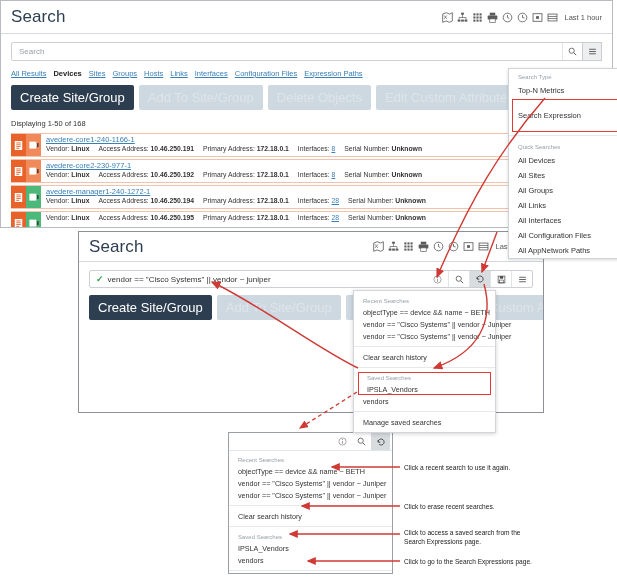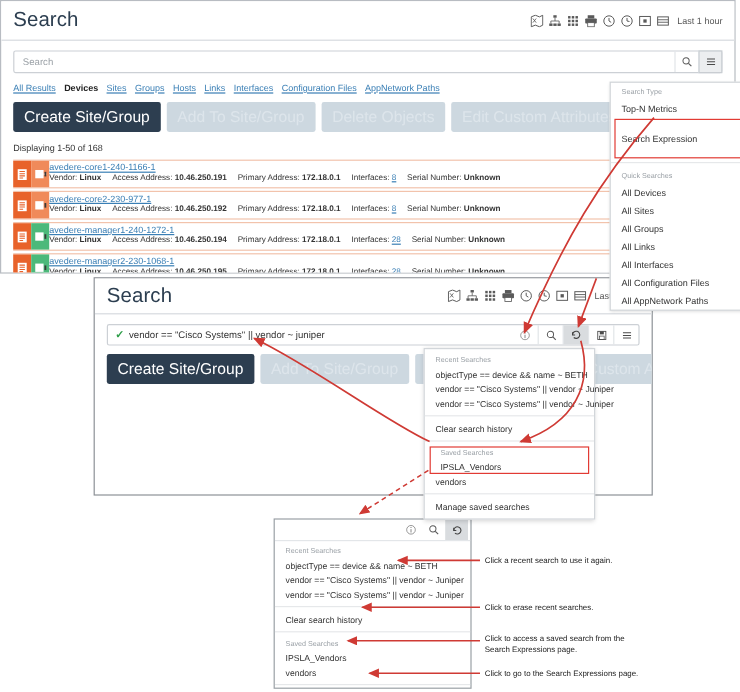--- a/index.html
+++ b/index.html
@@ -80,21 +80,21 @@
   .res-row {
     display: flex; align-items: stretch;
     border-top: 1px solid #f2c3ac; border-bottom: 1px solid #f2c3ac;
     background: #fff; margin-bottom: 2px; min-height: 22px;
   }
   .res-icons { display: flex; flex: 0 0 auto; }
   .ic-box {
     width: 15px; height: 22px; display: flex; align-items: center; justify-content: center;
   }
   .ic-box svg { display: block; }
-  .res-main { padding-top: 1px; flex: 1; min-width: 0; }
+  .res-main { padding-left: 5px; padding-top: 1px; flex: 1; min-width: 0; }
   .res-link { font-size: 7.5px; color: #3a7fb5; text-decoration: underline; display: block; }
   .res-meta { font-size: 6.8px; color: #333; display: flex; gap: 9px; margin-top: 1px; white-space: nowrap; }
   .res-meta b { font-weight: bold; }
   .res-meta a { color: #3a7fb5; text-decoration: underline; }
 
   
   #p1-dropdown {
     position: absolute; left: 508px; top: 68px; width: 114px;
     background: #fff; border: 1px solid #d0d4d8;
     box-shadow: 0 1px 3px rgba(0,0,0,.16);
@@ -255,21 +255,21 @@
 
       <div class="navlinks">
         <a>All Results</a>
         <a class="active">Devices</a>
         <a>Sites</a>
         <a>Groups</a>
         <a>Hosts</a>
         <a>Links</a>
         <a>Interfaces</a>
         <a>Configuration Files</a>
-        <a>AppNetwork Paths</a>
+        <a>Expression Paths</a>
       </div>
 
       <div class="btnrow">
         <button class="btn">Create Site/Group</button>
         <button class="btn disabled">Add To Site/Group</button>
         <button class="btn disabled">Delete Objects</button>
         <button class="btn disabled">Edit Custom Attributes</button>
       </div>
 
       <div class="displaying">Displaying 1-50 of 168</div>
@@ -374,21 +374,20 @@
                 </svg>
               </div>
             <div class="ic-box" style="background:#4cb97a">
                 <svg width="10" height="11" viewBox="0 0 13 14">
                   <rect x="0.5" y="2" width="9" height="9" fill="#fff"></rect>
                   <rect x="10.5" y="4" width="2" height="5" fill="#3a3a3a"></rect>
                 </svg>
               </div>
           </div>
           <div class="res-main">
-            <a class="res-link">avedere-manager2-230-1068-1</a>
             <div class="res-meta">
               <span><span>Vendor:</span> <b>Linux</b></span>
               <span><span>Access Address:</span> <b>10.46.250.195</b></span>
               <span><span>Primary Address:</span> <b>172.18.0.1</b></span>
               <span><span>Interfaces:</span> <a>28</a></span>
               <span><span>Serial Number:</span> <b>Unknown</b></span>
             </div>
           </div>
         </div>
       </div>

